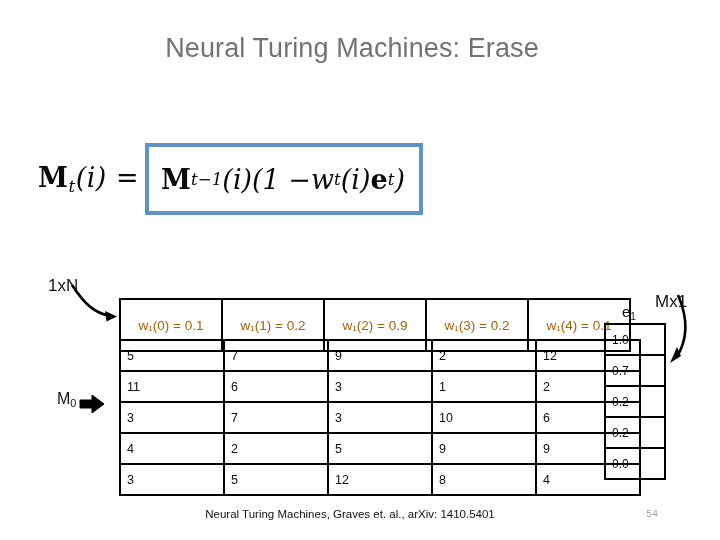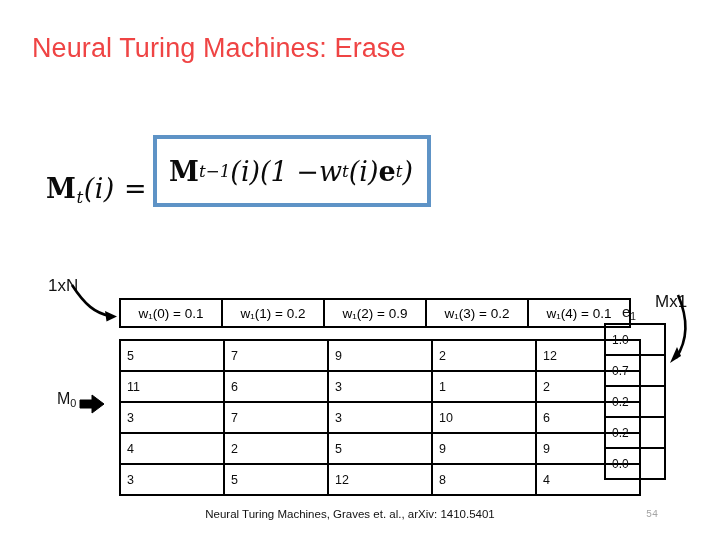--- a/index.html
+++ b/index.html
@@ -25,32 +25,33 @@
 
   
   #slide-title {
     position: absolute;
     left: 32px;
     top: 33px;
     width: 640px;
     font-size: 27px;
     font-weight: 400;
     letter-spacing: 0.1px;
-    color: #ef4444;
+    color: #737373;
     white-space: nowrap;
+    text-align: center;
   }
 
   
   #formula-area {
     position: absolute;
-    left: 46px;
+    left: 38px;
     top: 143px;
-    height: 64px;
+    height: 72px;
     display: flex;
-    align-items: flex-end;
+    align-items: center;
   }
   .math {
     font-family: "DejaVu Serif", "Liberation Serif", serif;
     font-size: 27px;
     color: #0a0a0a;
     white-space: nowrap;
   }
   .mbold {
     font-weight: 700;
   }
@@ -113,22 +114,22 @@
     table-layout: fixed;
   }
   #weights-row td {
     border: 2px solid #000000;
     width: 96px;
     height: 26px;
     text-align: center;
     vertical-align: middle;
     font-size: 13.5px;
     font-family: "Liberation Sans", sans-serif;
-    color: #000000;
-    padding: 0 2px;
+    color: #a16207;
+    padding: 12px 2px;
   }
 
   #memory-matrix {
     position: absolute;
     left: 119px;
     top: 339px;
     border-collapse: collapse;
     table-layout: fixed;
   }
   #memory-matrix td {

